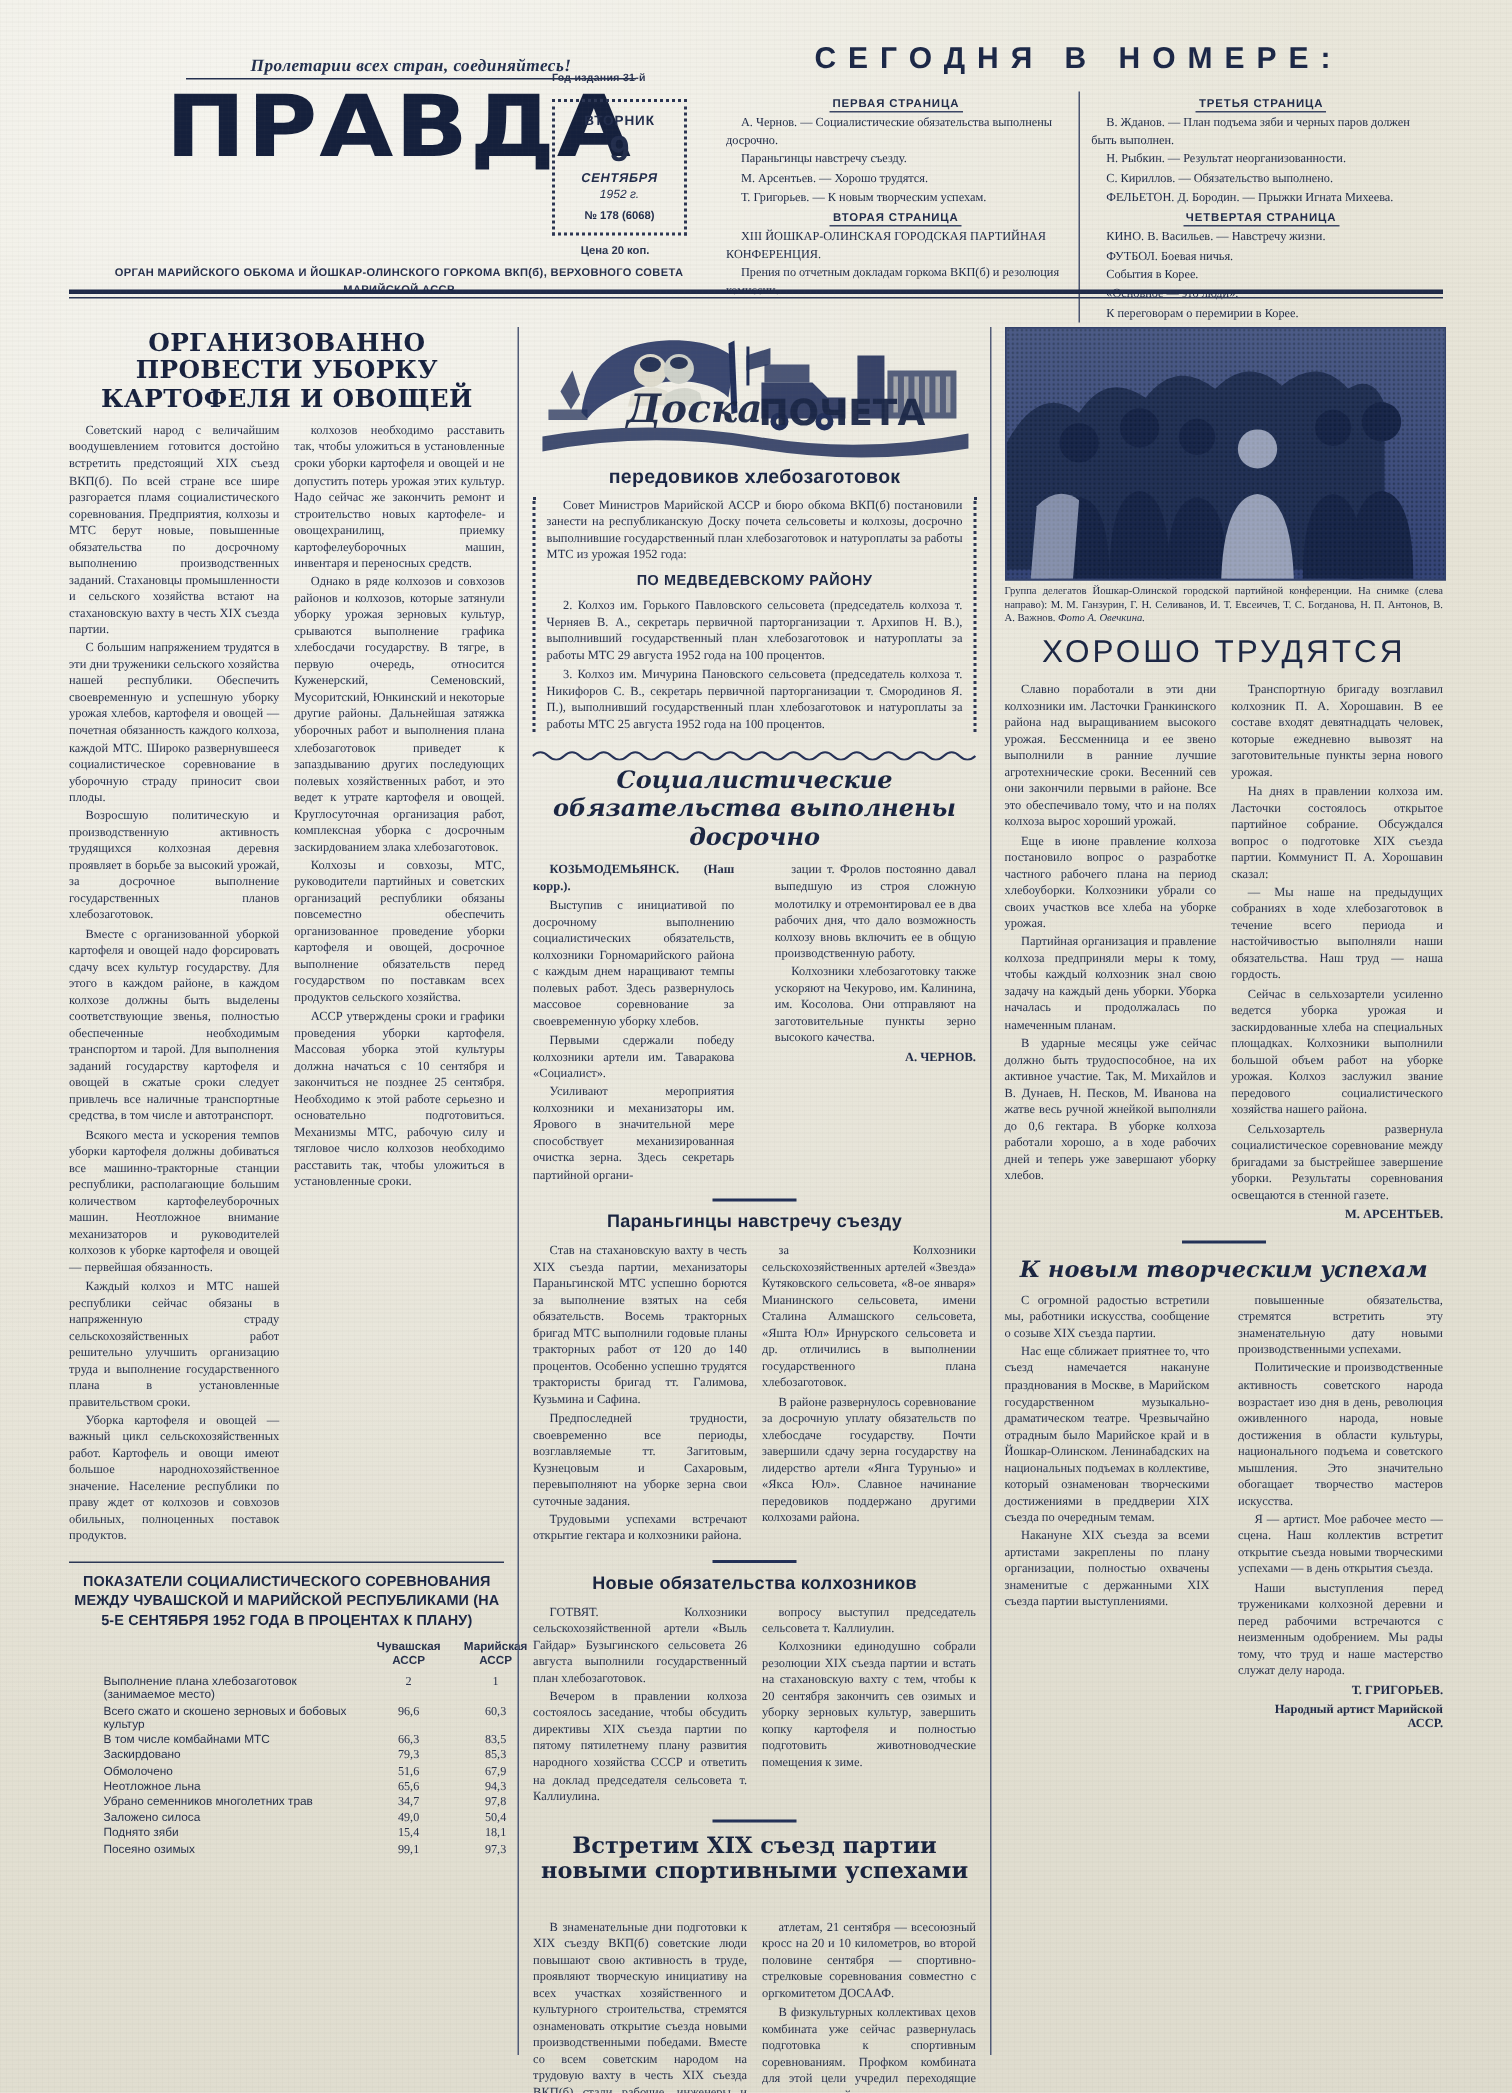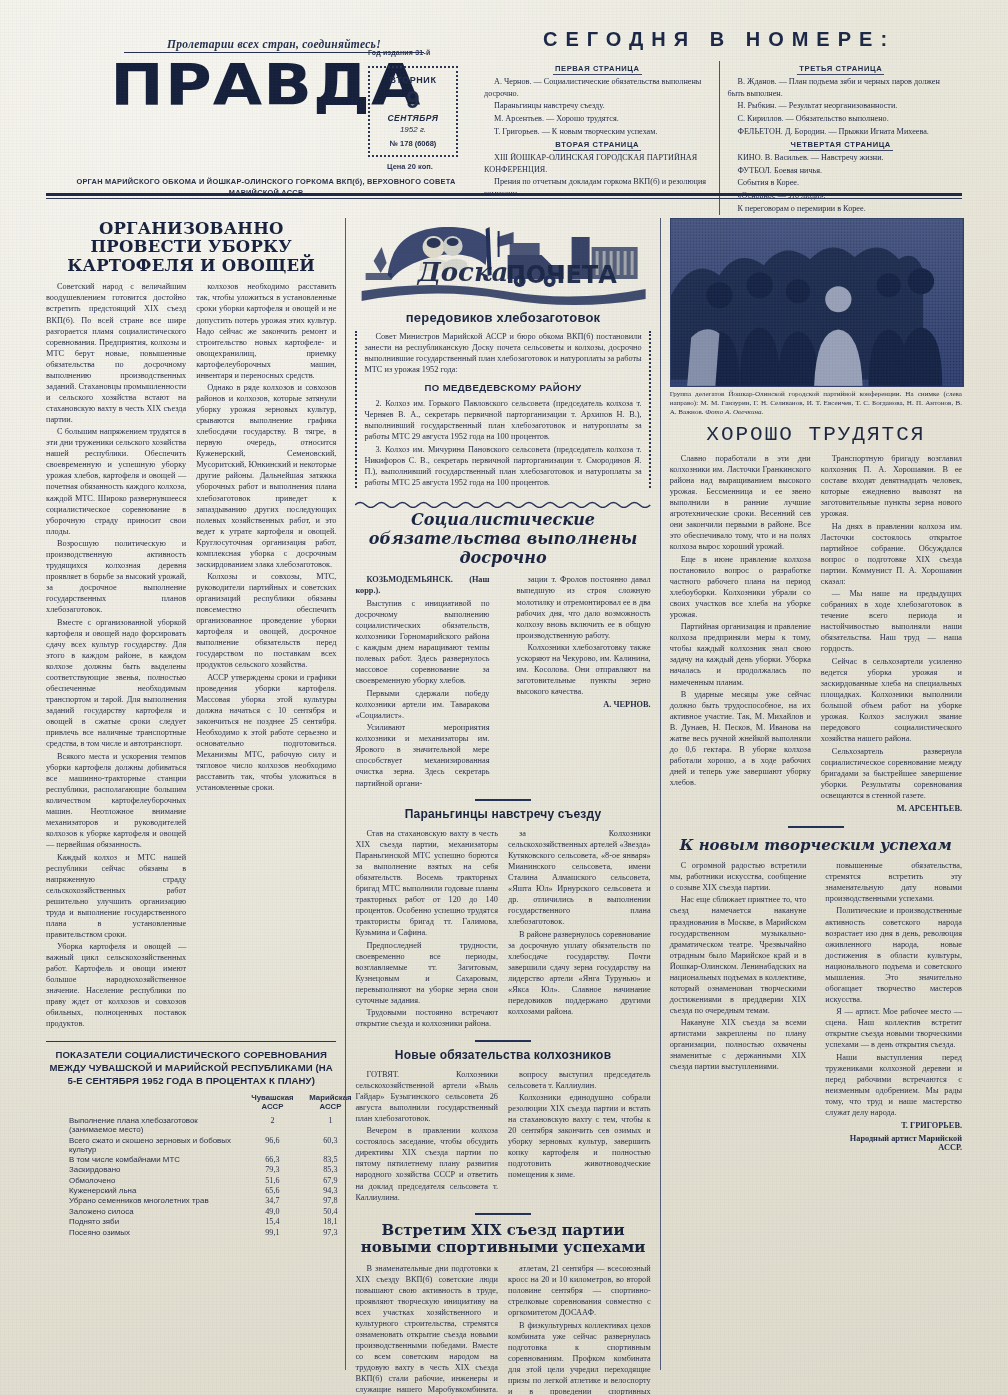--- a/index.html
+++ b/index.html
@@ -123,36 +123,36 @@
   .script-head{
     text-align:center;font-family:"DejaVu Serif",serif;font-style:italic;font-weight:bold;
     font-size:16px;line-height:1.2;color:#1a2542;margin:8px 0 7px;
   }
   .sans-head{
     text-align:center;font-family:"Liberation Sans",sans-serif;font-weight:bold;
     font-size:12px;line-height:1.15;color:#18233f;margin:7px 0 6px;letter-spacing:.2px;
   }
   .serif-head{
     text-align:center;font-family:"DejaVu Serif",serif;font-weight:bold;
-    font-size:15px;line-height:1.16;color:#18233f;margin:7px 0 6px;
+    font-size:15px;line-height:1.16;color:#18233f;margin:7px 0 22px;
   }
   .wave{height:8px;margin:6px 0 2px;}
   .dash-rule{width:56px;height:2px;background:#223057;margin:9px auto 7px;}
 
   
   .photo{
     width:100%;height:0;padding-bottom:57%;position:relative;overflow:hidden;
     border:1px solid #31406a;background:#33416b;
   }
   .photo .ph-inner{position:absolute;inset:0;}
   .caption{
     font-size:7.1px;line-height:1.33;text-align:justify;color:#26304c;margin:3px 0 5px;
   }
   .big-thin{
-    text-align:center;font-family:Liberation Mono, monospace;font-weight:normal;
+    text-align:center;font-family:Liberation Sans, sans-serif;font-weight:normal;
     font-size:21px;letter-spacing:2px;color:#1b2644;margin:4px 0 7px;
   }
   .ital-head{
     text-align:center;font-family:"DejaVu Serif",serif;font-style:italic;font-weight:bold;
     font-size:15px;color:#1a2542;margin:8px 0 6px;
   }
 
   
   .tbl-wrap{margin-top:10px;border-top:1px solid #2b3654;padding-top:7px;}
   .tbl-title{
@@ -284,21 +284,21 @@
               <td class="lbl">Заскирдовано</td>
               <td class="num">79,3</td>
               <td class="num">85,3</td>
             </tr>
             <tr>
               <td class="lbl">Обмолочено</td>
               <td class="num">51,6</td>
               <td class="num">67,9</td>
             </tr>
             <tr>
-              <td class="lbl">Куженерский льна</td>
+              <td class="lbl">Неотложное льна</td>
               <td class="num">65,6</td>
               <td class="num">94,3</td>
             </tr>
             <tr>
               <td class="lbl">Убрано семенников многолетних трав</td>
               <td class="num">34,7</td>
               <td class="num">97,8</td>
             </tr>
             <tr>
               <td class="lbl">Заложено силоса</td>
@@ -396,21 +396,21 @@
         </div>
       </div>
 
       <div class="dash-rule"></div>
 
       <div class="sans-head">Параньгинцы навстречу съезду</div>
       <div style="display:flex;gap:10px;">
         <div style="width:50%;">
           <p class="t">Став на стахановскую вахту в честь XIX съезда партии, механизаторы Параньгинской МТС успешно борются за выполнение взятых на себя обязательств. Восемь тракторных бригад МТС выполнили годовые планы тракторных работ от 120 до 140 процентов. Особенно успешно трудятся трактористы бригад тт. Галимова, Кузьмина и Сафина.</p>
           <p class="t">Предпоследней трудности, своевременно все периоды, возглавляемые тт. Загитовым, Кузнецовым и Сахаровым, перевыполняют на уборке зерна свои суточные задания.</p>
-          <p class="t">Трудовыми постоянно встречают открытие съезда и колхозники района.</p>
+          <p class="t">Трудовыми успехами встречают открытие гектара и колхозники района.</p>
         </div>
         <div style="width:50%;">
           <p class="t">за Колхозники сельскохозяйственных артелей «Звезда» Кутяковского сельсовета, «8-ое января» Мианинского сельсовета, имени Сталина Алмашского сельсовета, «Яшта Юл» Ирнурского сельсовета и др. отличились в выполнении государственного плана хлебозаготовок.</p>
           <p class="t">В районе развернулось соревнование за досрочную уплату обязательств по хлебосдаче государству. Поч­ти завершили сдачу зерна государству на лидерство артели «Янга Турунью» и «Якса Юл». Славное начинание передовиков поддержано другими колхозами района.</p>
         </div>
       </div>
 
       <div class="dash-rule"></div>
 
       <div class="sans-head">Новые обязательства колхозников</div>

